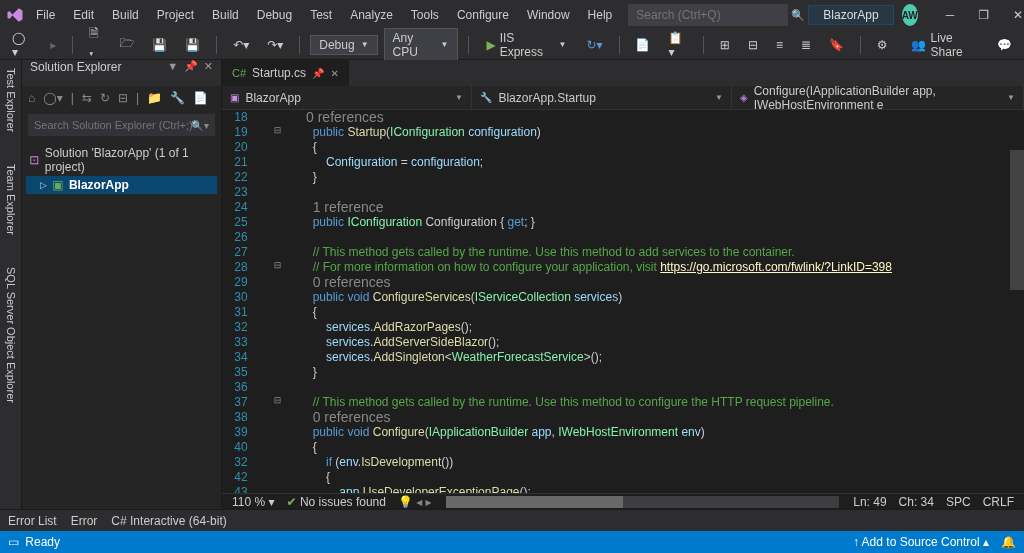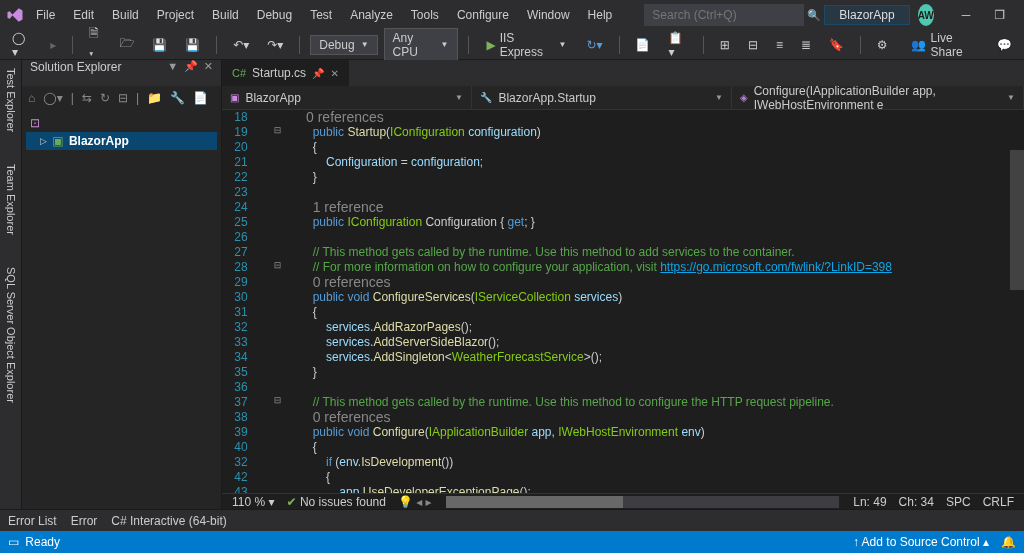--- a/index.html
+++ b/index.html
@@ -1,21 +1,21 @@
 <!DOCTYPE html>
 <html><head>
 <meta charset="utf-8">
 <style>
 *{margin:0;padding:0;box-sizing:border-box;font-family:"Segoe UI",Arial,sans-serif;font-size:12px;user-select:none}
 body{background:#1e1e1e;color:#ccc;width:1024px;height:553px;overflow:hidden;display:flex;flex-direction:column}
 .title-bar{height:30px;background:#2d2d30;display:flex;align-items:center;padding:0 6px;gap:4px}
 .vs-logo{width:28px;height:28px;display:flex;align-items:center;justify-content:center;color:#c98bdb}
 .menu-bar{display:flex;gap:2px}
 .menu-item{padding:4px 8px;cursor:pointer;color:#ccc}
-.search-wrap{display:flex;align-items:center;background:#3f3f46;height:22px;padding:0 8px;margin-left:20px;width:160px}
+.search-wrap{display:flex;align-items:center;background:#3f3f46;height:22px;padding:0 8px;margin-left:4px;width:160px}
 .search-wrap input{background:none;border:none;outline:none;color:#ccc;flex:1;font-size:12px}
 .search-wrap .sicon{color:#ccc;font-size:11px}
 .app-name{background:#007acc22;border:1px solid #007acc44;padding:2px 14px;margin-left:16px;color:#ddd}
 .spacer{flex:1}
 .avatar{width:22px;height:22px;border-radius:50%;background:#4ec9b0;color:#1e1e1e;display:flex;align-items:center;justify-content:center;font-size:10px;font-weight:bold}
 .win-ctrls{display:flex;gap:12px;margin-left:18px;color:#ccc;font-size:13px}
 .win-ctrls span{cursor:pointer;padding:2px 6px}
 .toolbar{height:30px;background:#2d2d30;border-bottom:1px solid #1a1a1a;display:flex;align-items:center;padding:0 6px;gap:6px}
 .tbtn{display:flex;align-items:center;gap:4px;padding:2px 6px;color:#ccc;cursor:pointer;font-size:12px}
 .tsep{width:1px;height:18px;background:#555;margin:0 4px}
@@ -48,26 +48,26 @@
 .nav-dd.full{flex:1;min-width:0}
 .nav-dd .ncaret{font-size:8px;color:#999;margin-left:auto}
 .nav-dd .nicon{color:#c98bdb;font-size:10px}
 .code-area{flex:1;display:flex;overflow:hidden;position:relative}
 .gutter{width:50px;background:#1e1e1e;text-align:center;padding-right:12px;font-family:Consolas,monospace;font-size:13px;color:#2b91af;line-height:15px;padding-top:0}
 .fold-col{width:14px;position:relative}
 .fold-col .fm{position:absolute;left:0;font-size:9px;color:#888;cursor:pointer;width:11px;text-align:center}
 .code{flex:1;font-family:Consolas,monospace;font-size:13px;line-height:15px;white-space:pre;overflow:hidden}
 .code .line{height:15px}
 .kw{color:#569cd6}
-.ty{color:#84cc16}
+.ty{color:#86efac}
 .fn{color:#dcdcaa}
 .id{color:#9cdcfe}
 .pa{color:#ccc}
 .cm{color:#57a64a}
-.lk{color:#0ea5e9;text-decoration:underline}
+.lk{color:#fef9c3;text-decoration:underline}
 .ref{color:#888;font-size:14px}
 .zoom-bar{height:16px;background:#1e1e1e;border-top:1px solid #333;display:flex;align-items:center;font-size:11px;color:#ccc;padding:0 4px}
 .zoom-bar .zb{padding:0 6px}
 .ok{color:#7cb359}
 .hscroll-sim{flex:1;height:12px;margin:0 8px;display:flex;align-items:center}
 .hscroll-sim .track{flex:1;height:12px;background:#3e3e42;position:relative}
 .hscroll-sim .thumb{position:absolute;left:0;width:45%;height:100%;background:#686868}
 .bottom-tabs{height:22px;background:#2d2d30;display:flex;align-items:center;padding:0 8px;gap:14px;font-size:11px;color:#ccc;border-top:1px solid #1a1a1a}
 .bottom-tabs span{cursor:pointer}
 .status-bar{height:22px;background:#007acc;display:flex;align-items:center;padding:0 8px;color:#fff;font-size:11px}
@@ -175,23 +175,28 @@
       <span>◯▾</span>
       <span>|</span>
       <span>⇆</span>
       <span>↻</span>
       <span>⊟</span>
       <span>|</span>
       <span>📁</span>
       <span>🔧</span>
       <span>📄</span>
     </div>
+    <div class="search-se">
+      <input placeholder="Search Solution Explorer (Ctrl+;)" style="">
+      <span style="font-size:10px;color:#888">🔍▾</span>
+    </div>
     <div class="tree">
       <div class="tree-row">
         <span class="ticon" style="color:#c98bdb">⊡</span>
+        <span>Solution 'BlazorApp' (1 of 1 project)</span>
       </div>
       <div class="tree-row selected" style="padding-left:14px">
         <span style="font-size:9px;color:#ccc">▷</span>
         <span class="ticon" style="color:#6bab58">▣</span>
         <span style="font-weight:600">BlazorApp</span>
       </div>
     </div>
   </div>
 
   <div class="editor">

